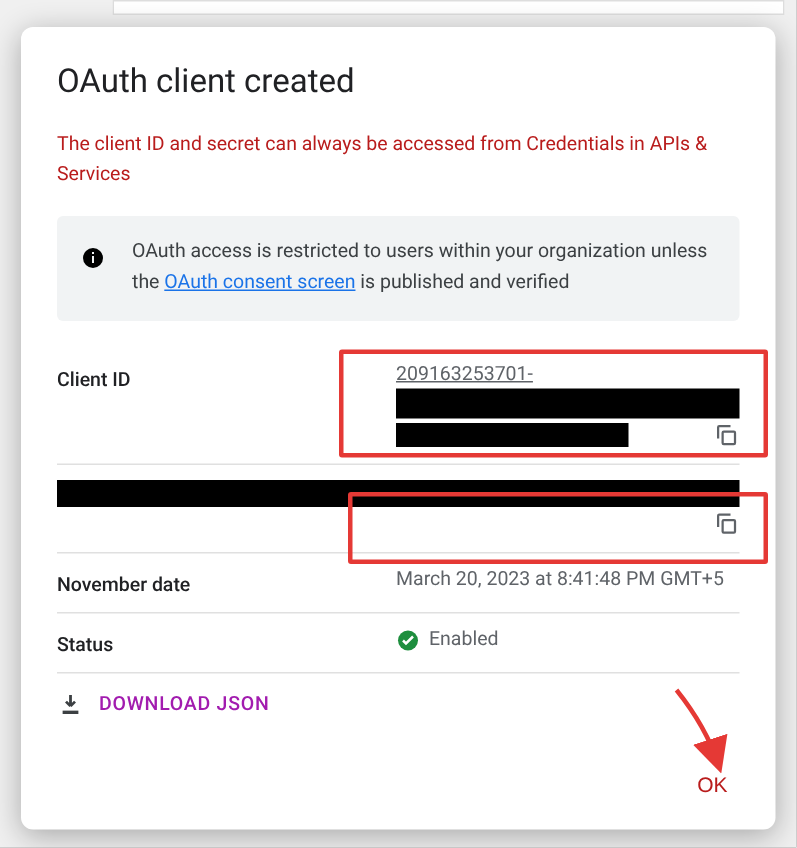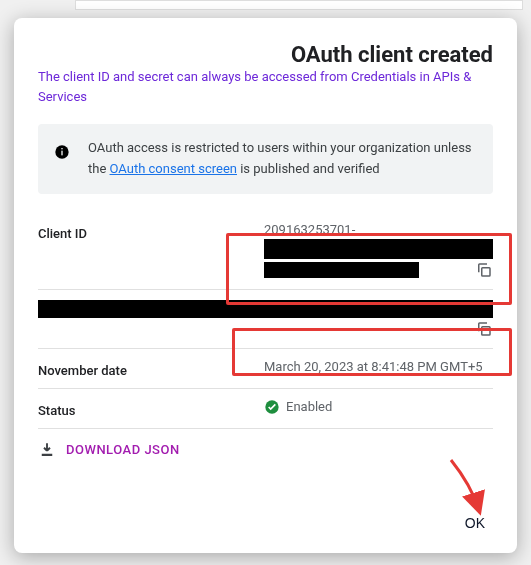--- a/index.html
+++ b/index.html
@@ -37,27 +37,27 @@
       bottom: 12px;
       background: #fff;
       border-radius: 8px;
       box-shadow: 0 4px 20px rgba(0,0,0,0.3);
       padding: 24px 24px 16px 24px;
       display: flex;
       flex-direction: column;
     }
     .dialog-title {
       font-size: 22px;
-      font-weight: 700;
+      font-weight: 400;
       color: #202124;
-      text-align: right;
+      margin-bottom: 20px;
     }
     .dialog-subtitle {
       font-size: 13px;
-      color: #6d28d9;
+      color: #b91c1c;
       line-height: 1.5;
       margin-bottom: 18px;
     }
     .info-banner {
       background: #f1f3f4;
       border-radius: 4px;
       padding: 14px 16px;
       display: flex;
       gap: 18px;
       align-items: flex-start;
@@ -182,21 +182,21 @@
       color: #a21caf;
       cursor: pointer;
     }
     .dialog-actions {
       margin-top: auto;
       display: flex;
       justify-content: flex-end;
       padding-top: 20px;
     }
     .ok-btn {
-      color: #0f172a;
+      color: #b91c1c;
       font-size: 14px;
       font-weight: 500;
       background: none;
       border: none;
       cursor: pointer;
       padding: 6px 8px;
     }
     .arrow {
       position: absolute;
       right: 40px;

